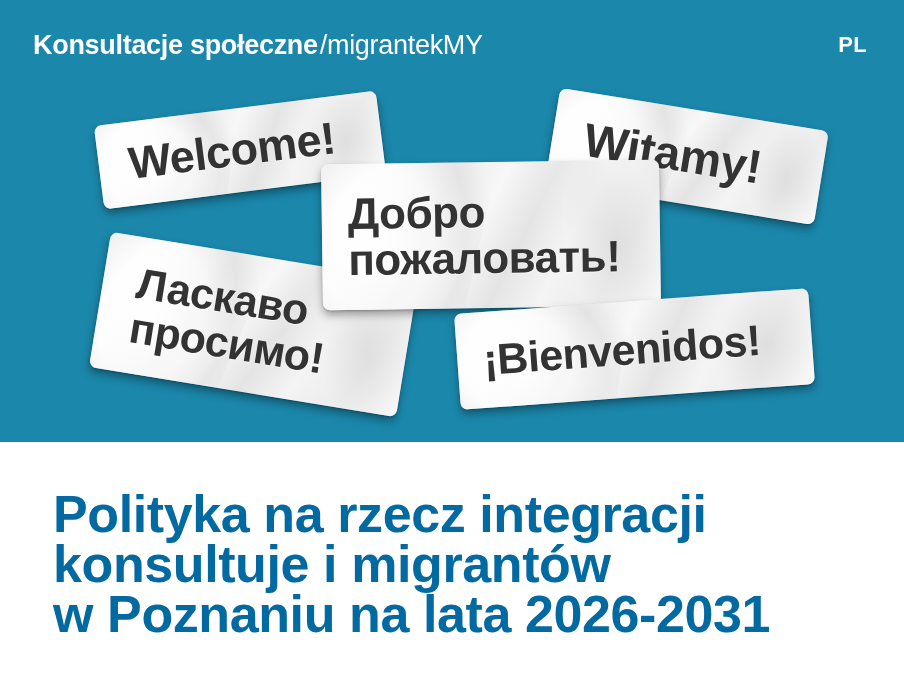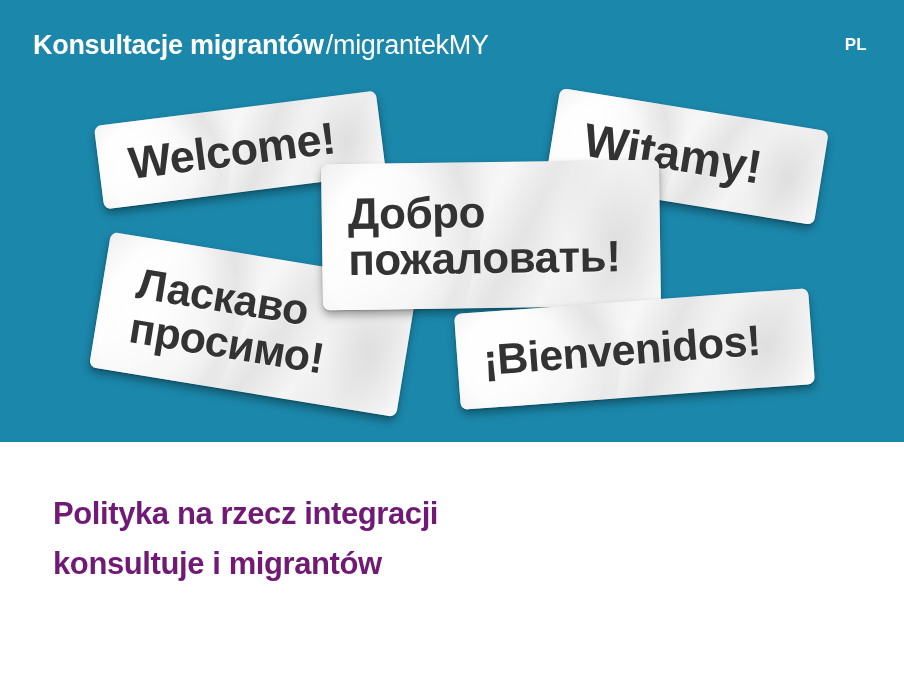--- a/index.html
+++ b/index.html
@@ -54,21 +54,21 @@
     font-weight: 400;
   }
   .brand-my {
     font-weight: 400;
   }
   .lang {
     position: absolute;
     right: 37px;
     top: 30px;
     color: #ffffff;
-    font-size: 17px;
+    font-size: 22px;
     line-height: 30px;
     font-weight: 700;
     letter-spacing: 0.3px;
   }
 
   
   .hero {
     position: absolute;
     left: 0;
     top: 88px;
@@ -195,39 +195,39 @@
     top: 442px;
     width: 904px;
     height: 247px;
     background: #ffffff;
   }
   .doc-title {
     position: absolute;
     left: 53px;
     top: 47px;
     margin: 0;
-    color: #701a75;
-    font-size: 31px;
+    color: #0369a1;
+    font-size: 52px;
     font-weight: 700;
     line-height: 50px;
     letter-spacing: -0.4px;
   }
   .doc-title .tline {
     display: block;
     white-space: nowrap;
   }
 </style>
 </head>
 <body>
 
 <div class="page">
 
   <div class="header">
     <div class="brand">
-      <span class="brand-strong">Konsultacje migrantów</span><span class="brand-slash">/</span><span class="brand-light">migrantek</span><span class="brand-my">MY</span>
+      <span class="brand-strong">Konsultacje społeczne</span><span class="brand-slash">/</span><span class="brand-light">migrantek</span><span class="brand-my">MY</span>
     </div>
     <div class="lang">PL</div>
   </div>
 
   <div class="hero">
 
     <div class="note note-welcome">
       <span class="note-text">Welcome!</span>
     </div>
 
@@ -252,16 +252,17 @@
     <div class="note note-bienvenidos">
       <span class="note-text">¡Bienvenidos!</span>
     </div>
 
   </div>
 
   <div class="title-block">
     <h1 class="doc-title">
       <span class="tline">Polityka na rzecz integracji</span>
       <span class="tline">konsultuje i migrantów</span>
+      <span class="tline">w Poznaniu na lata 2026-2031</span>
     </h1>
   </div>
 
 </div>
 
 </body></html>

